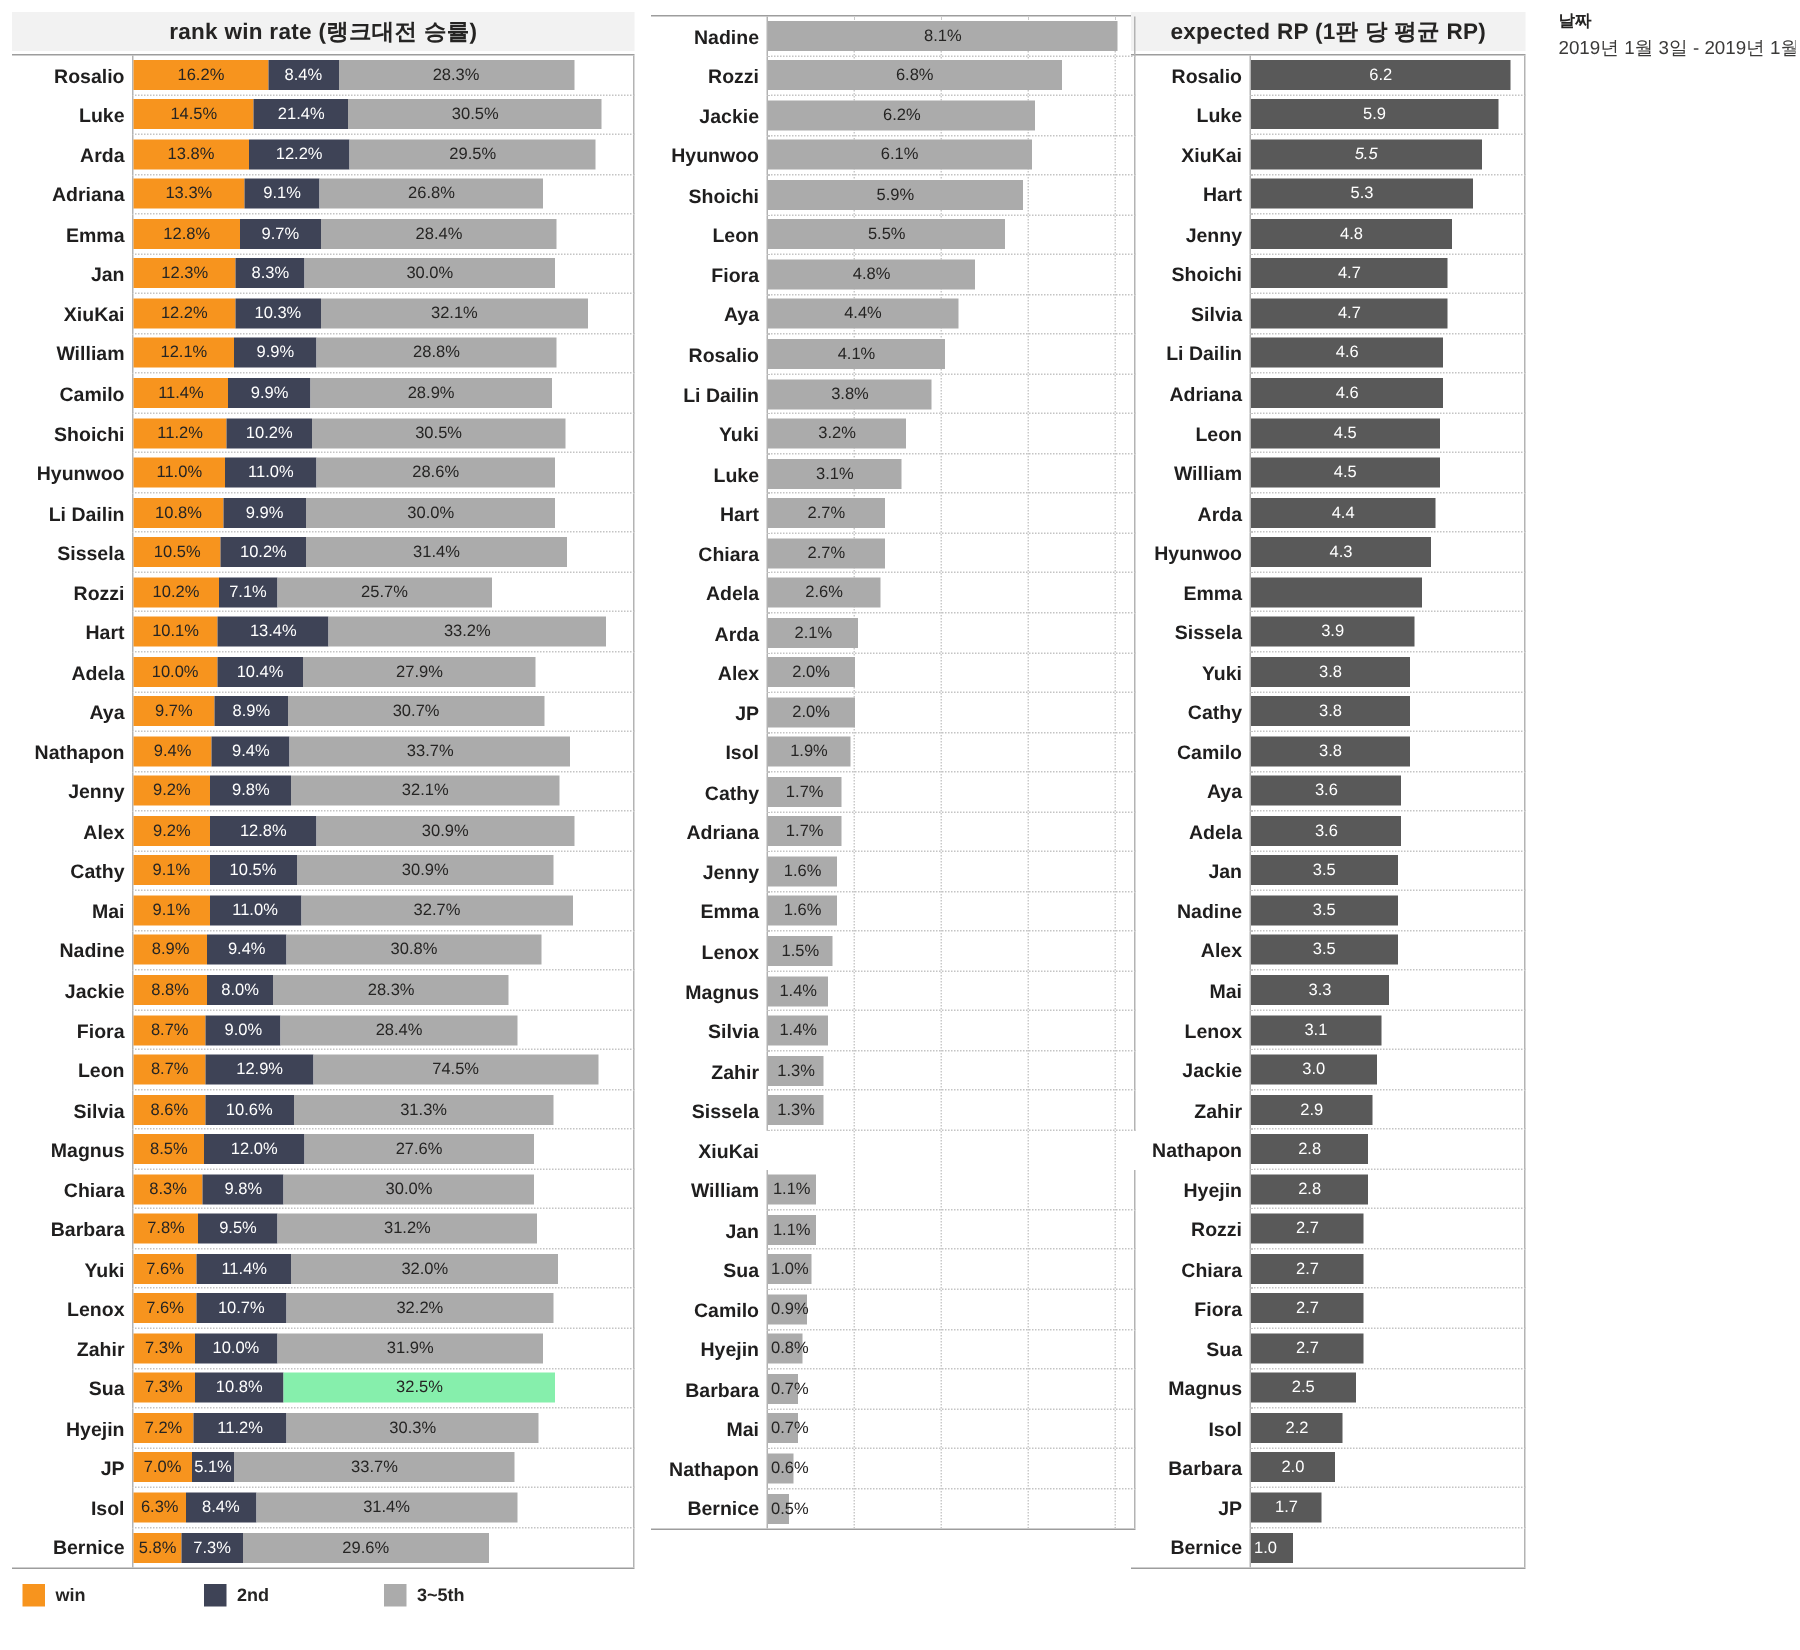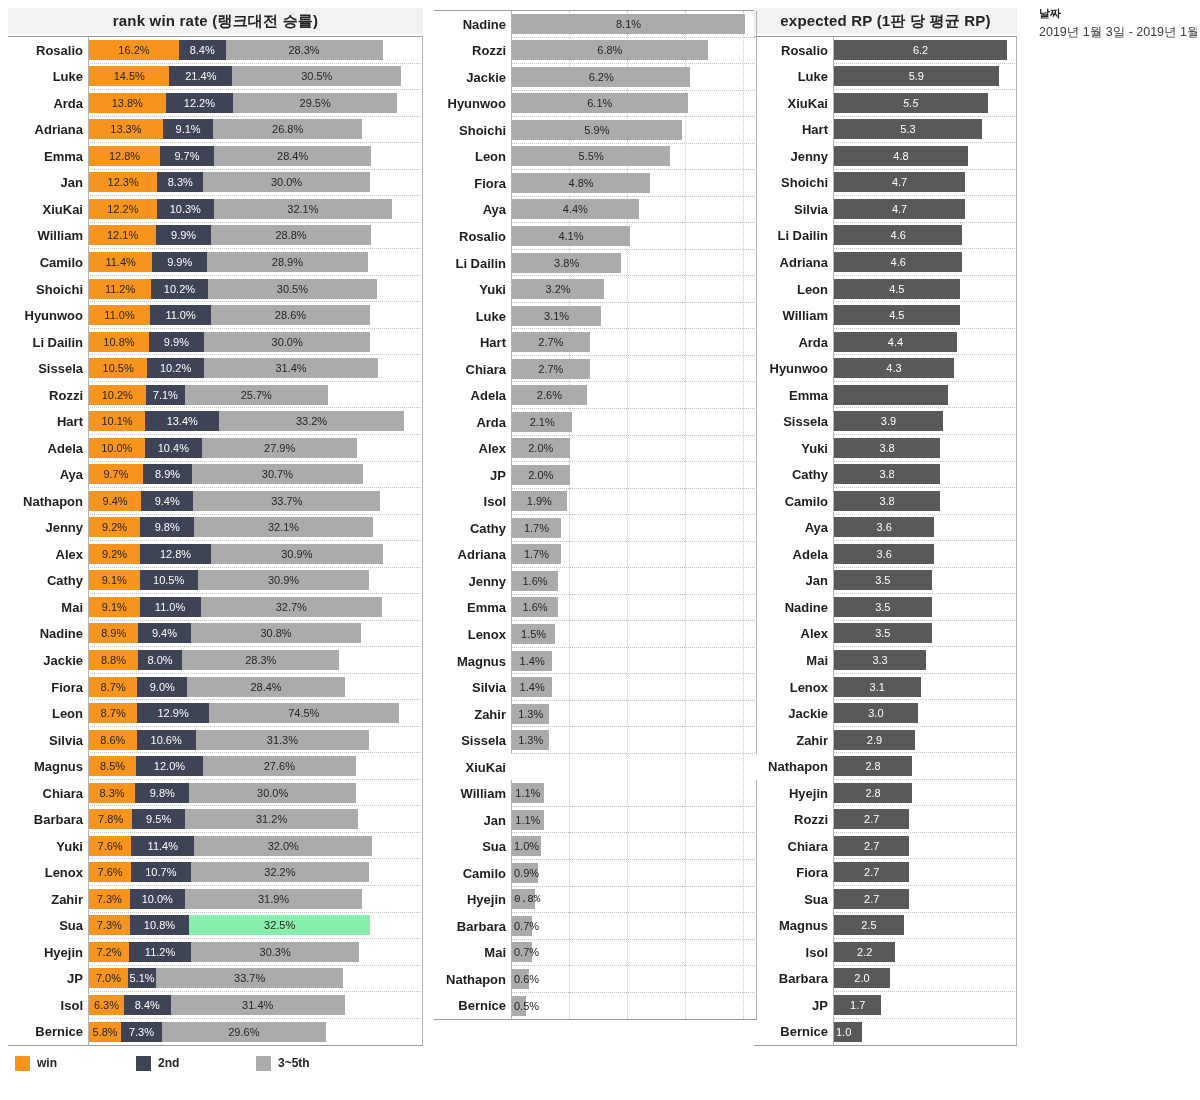--- a/index.html
+++ b/index.html
@@ -932,21 +932,21 @@
           <div class="track">
             <div class="sbar" style="width: 10.6132%; background: rgb(171, 171, 171);">
               <span class="blabel leftedge" style="color: rgb(37, 36, 35);">0.9%</span>
             </div>
           </div>
         </div>
         <div class="row">
           <div class="rlabel" style="width: 77px;">Hyejin</div>
           <div class="track">
             <div class="sbar" style="width: 9.43396%; background: rgb(171, 171, 171);">
-              <span class="blabel leftedge" style="color: rgb(37, 36, 35); font-family: Liberation Mono, monospace;">0.8%</span>
+              <span class="blabel leftedge" style="color: rgb(37, 36, 35);">0.8%</span>
             </div>
           </div>
         </div>
         <div class="row">
           <div class="rlabel" style="width: 77px;">Barbara</div>
           <div class="track">
             <div class="sbar" style="width: 8.25472%; background: rgb(171, 171, 171);">
               <span class="blabel leftedge" style="color: rgb(37, 36, 35);">0.7%</span>
             </div>
           </div>

